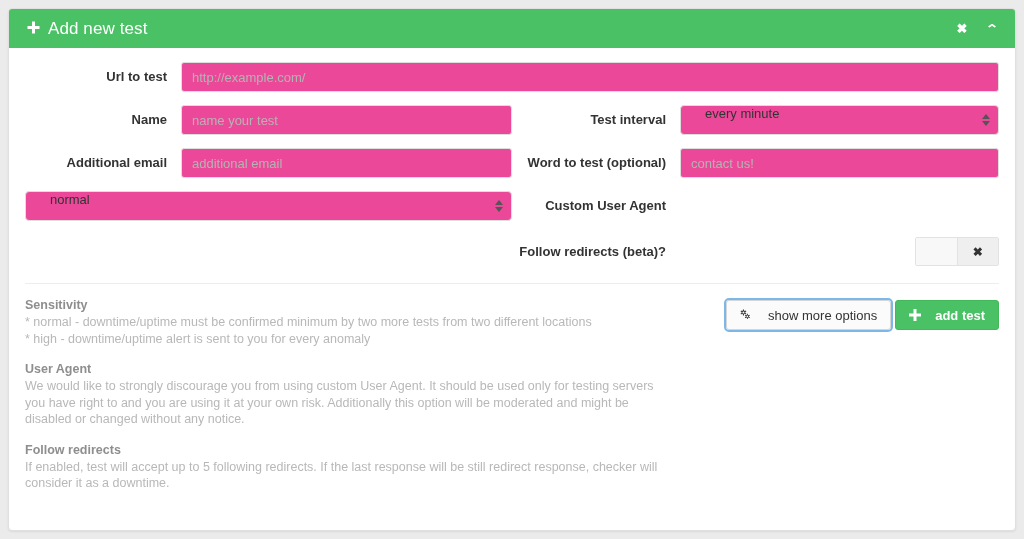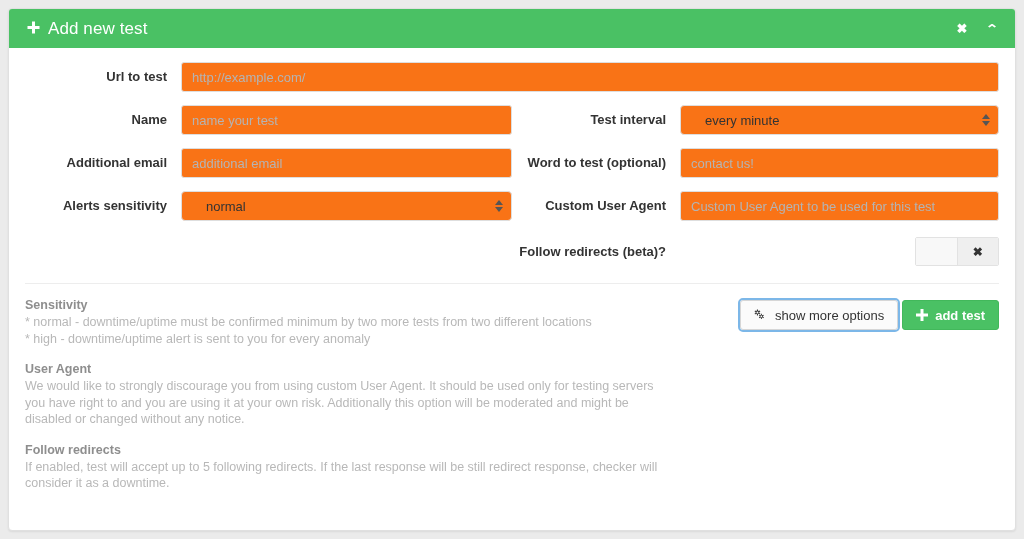--- a/index.html
+++ b/index.html
@@ -111,36 +111,36 @@
     flex: 1 1 auto;
     min-width: 0;
   }
 
   input.txt, .fakeinput {
     width: 100%;
     height: 30px;
     box-sizing: border-box;
     border: 1px solid #dedede;
     border-radius: 3px;
-    background: #f97316;
+    background: #ec4899;
     padding: 0 10px;
     font-family: "Liberation Sans", sans-serif;
     font-size: 13px;
     color: #333;
     outline: none;
   }
   input.txt::placeholder { color: #b4b4b4; }
 
   .selwrap {
     position: relative;
     width: 100%;
   }
   .selwrap .fakeinput {
     display: flex;
-    align-items: center;
+    align-items: flex-start;
     border-radius: 4px;
     padding-right: 26px;
     padding-left: 24px;
   }
   .stepper {
     position: absolute;
     right: 9px;
     top: 50%;
     transform: translateY(-50%);
     display: flex;
@@ -227,21 +227,21 @@
     flex: 0 0 auto;
     display: flex;
     align-items: flex-start;
     gap: 4px;
     padding-top: 2px;
   }
   .btn {
     height: 30px;
     display: inline-flex;
     align-items: center;
-    gap: 7px;
+    gap: 14px;
     padding: 0 13px;
     font-size: 13px;
     border-radius: 3px;
     cursor: pointer;
     box-sizing: border-box;
     white-space: nowrap;
     font-family: "Liberation Sans", sans-serif;
   }
   .btn-default {
     background: #fbfbfb;
@@ -326,38 +326,34 @@
       <div class="col">
         <div class="lbl wide">Word to test (optional)</div>
         <div class="field">
           <input class="txt" type="text" placeholder="contact us!" style="">
         </div>
       </div>
     </div>
 
     <div class="row">
       <div class="col">
-        <div class="lbl">Alerts sensitivity</div>
         <div class="field">
           <div class="selwrap">
             <div class="fakeinput">
                 <span>normal</span>
               </div>
             <span class="stepper">
                 <i class="up"></i>
                 <i class="dn"></i>
               </span>
           </div>
         </div>
       </div>
       <div class="col">
         <div class="lbl wide">Custom User Agent</div>
-        <div class="field">
-          <input class="txt" type="text" placeholder="Custom User Agent to be used for this test" style="">
-        </div>
       </div>
     </div>
 
     <div class="row toggle-row">
       <div class="toggle-spacer"></div>
       <div class="toggle-right">
         <div class="lbl wide">Follow redirects (beta)?</div>
         <div class="field" style="display:flex;">
           <div class="toggle">
             <span class="half on"></span>

